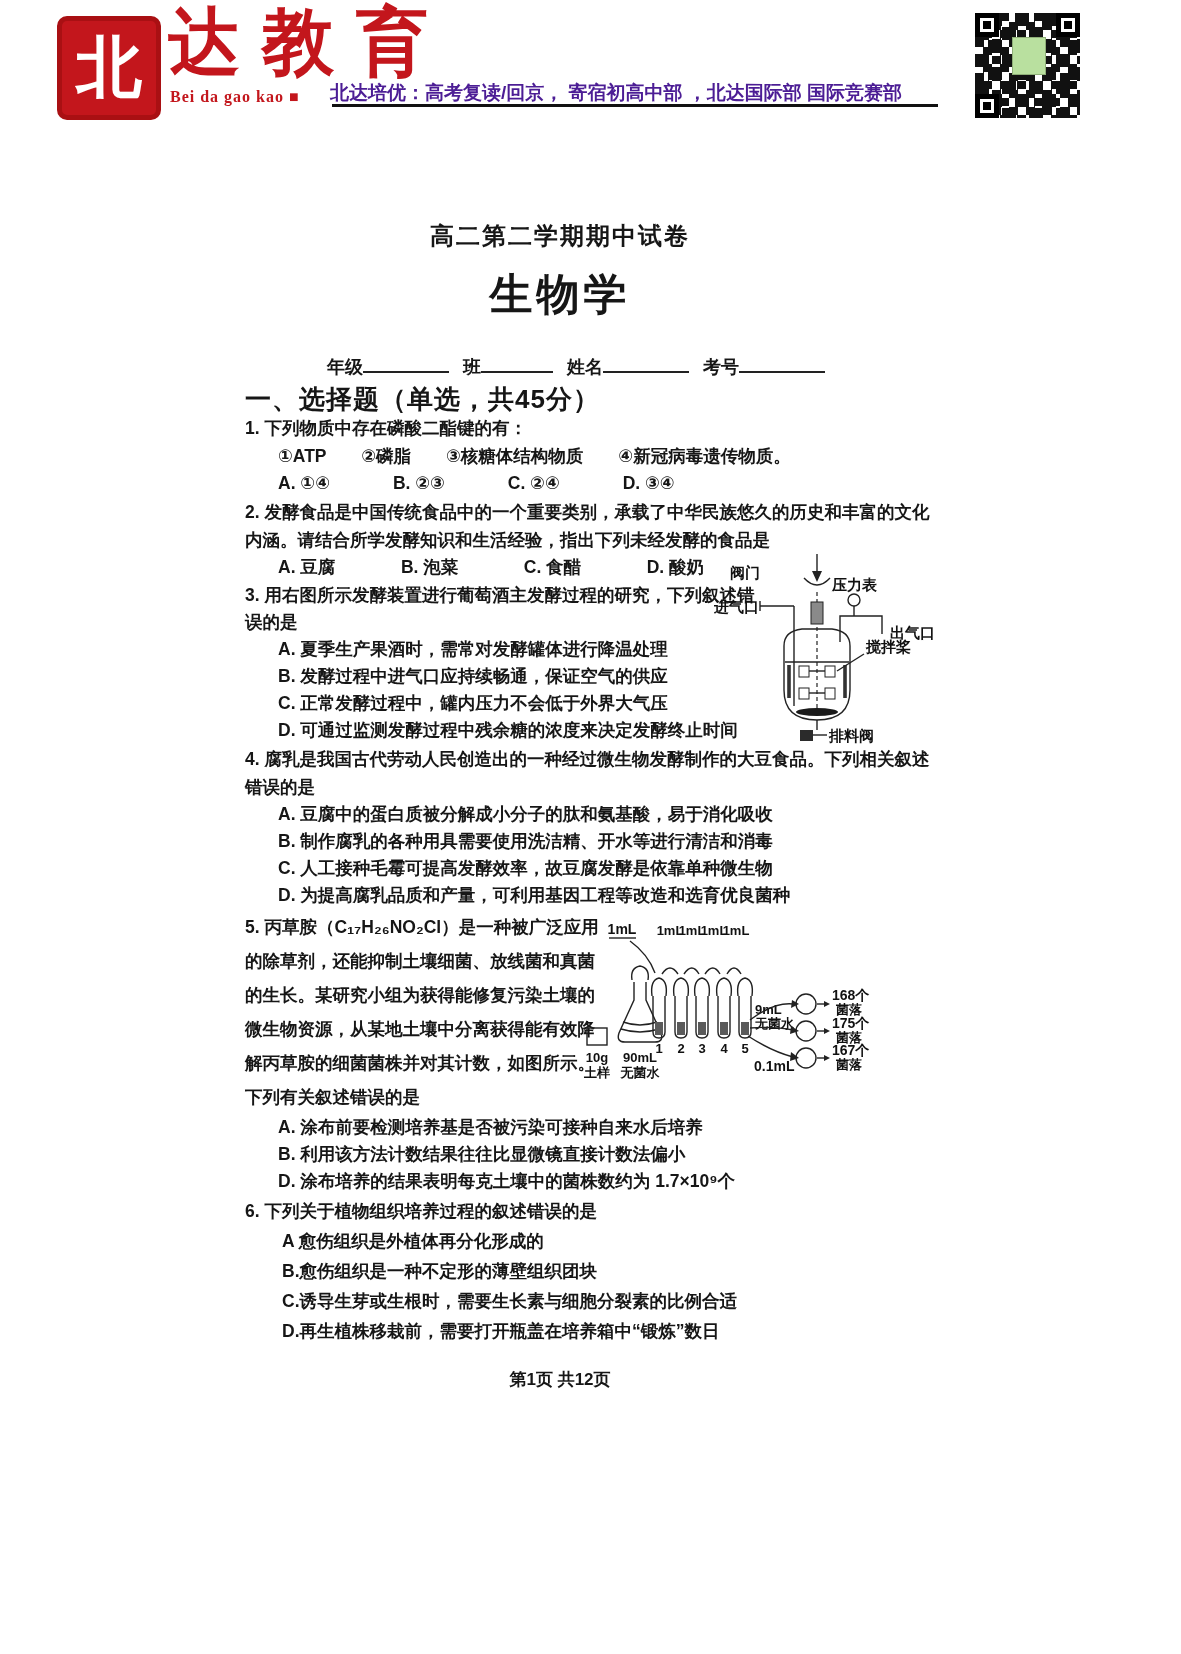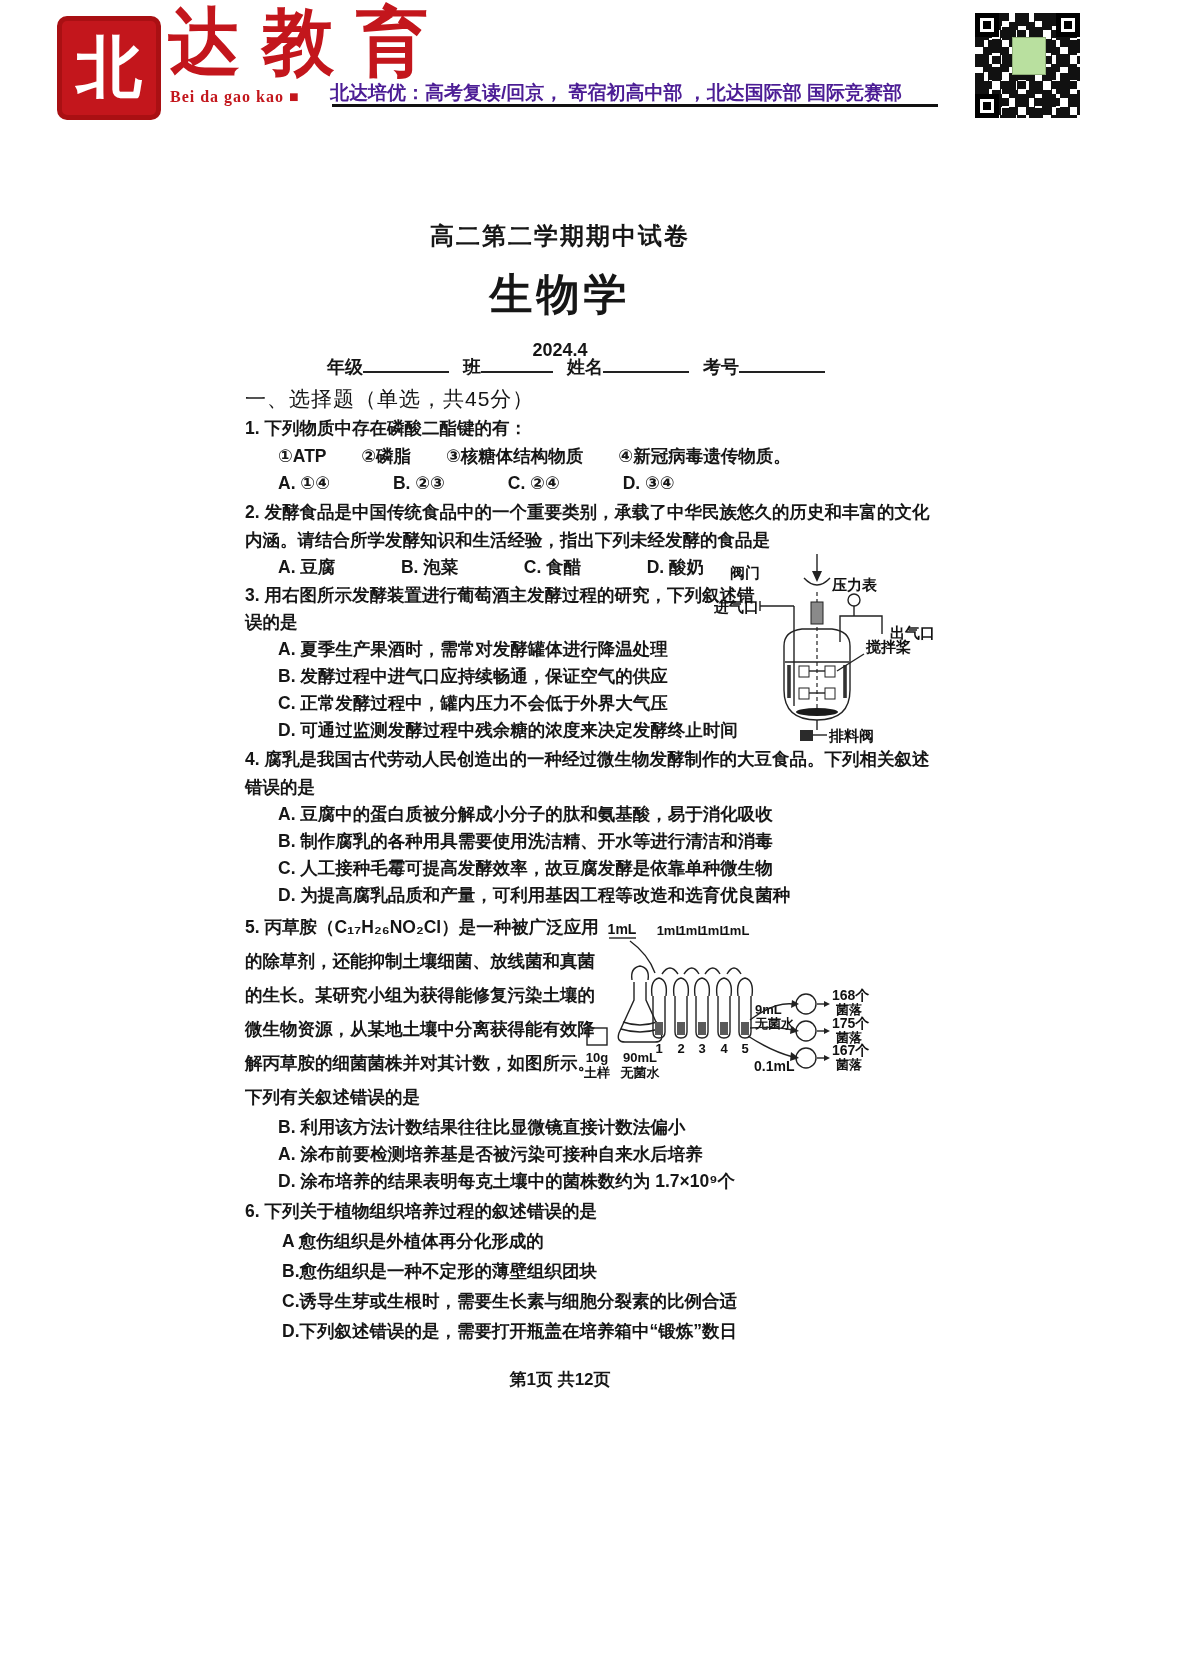--- a/index.html
+++ b/index.html
@@ -35,21 +35,21 @@
   .exam-title{font-size:24px;font-weight:bold;letter-spacing:2px;}
   .subject{font-size:43px;font-weight:bold;margin-top:14px;letter-spacing:4px;}
   .exam-date{font-size:18px;font-weight:600;margin-top:16px;}
   .fields{position:absolute;left:196px;top:355px;width:760px;text-align:center;font-size:18px;font-weight:600;}
   .fields .lbl{margin-left:14px;}
   .blank{display:inline-block;width:86px;border-bottom:2px solid #222;height:16px;vertical-align:baseline;}
   .blank.short{width:72px;}
 
   
   .content{position:absolute;left:245px;top:385px;width:700px;font-size:17.5px;line-height:28px;font-weight:600;}
-  .section-heading{font-size:21px;font-weight:normal;letter-spacing:1px;}
+  .section-heading{font-size:26px;font-weight:bold;letter-spacing:1px;}
   .stem{margin-top:1px;}
   .stem.w515{width:516px;line-height:27px;}
   .stem.w352{width:354px;line-height:34px;}
   .indent{padding-left:33px;}
   .opt-line{padding-left:33px;line-height:27px;}
   .opt-inline{display:inline-block;min-width:110px;}
   .opt-inline.wide{min-width:118px;}
   .q6 .opt-line{padding-left:37px;line-height:30px;}
   .q6 .stem{line-height:30px;}
 
@@ -84,21 +84,20 @@
       <div class="finder f-tl"></div>
       <div class="finder f-tr"></div>
       <div class="finder f-bl"></div>
       <div class="qr-center"></div>
     </div>
   </div>
 
   <div class="title-wrap">
     <div class="exam-title">高二第二学期期中试卷</div>
     <div class="subject">生物学</div>
-    <div class="exam-date">2024.4</div>
   </div>
   <div class="fields">
     <span>年级</span><span class="blank"></span><span class="lbl">班</span><span class="blank short"></span><span class="lbl">姓名</span><span class="blank"></span><span class="lbl">考号</span><span class="blank"></span>
   </div>
 
   <div class="content">
 
     <div class="section-heading">一、选择题（单选，共45分）</div>
 
     <div class="q">
@@ -133,31 +132,31 @@
     <div class="q">
       <div class="stem">4.  腐乳是我国古代劳动人民创造出的一种经过微生物发酵制作的大豆食品。下列相关叙述错误的是</div>
       <div class="opt-line">A.  豆腐中的蛋白质被分解成小分子的肽和氨基酸，易于消化吸收</div>
       <div class="opt-line">B.  制作腐乳的各种用具需要使用洗洁精、开水等进行清洁和消毒</div>
       <div class="opt-line">C.  人工接种毛霉可提高发酵效率，故豆腐发酵是依靠单种微生物</div>
       <div class="opt-line">D.  为提高腐乳品质和产量，可利用基因工程等改造和选育优良菌种</div>
     </div>
 
     <div class="q">
       <div class="stem w352">5.  丙草胺（C₁₇H₂₆NO₂Cl）是一种被广泛应用的除草剂，还能抑制土壤细菌、放线菌和真菌的生长。某研究小组为获得能修复污染土壤的微生物资源，从某地土壤中分离获得能有效降解丙草胺的细菌菌株并对其计数，如图所示。下列有关叙述错误的是</div>
+      <div class="opt-line">A.  涂布前要检测培养基是否被污染可接种自来水后培养</div>
       <div class="opt-line">B.  利用该方法计数结果往往比显微镜直接计数法偏小</div>
-      <div class="opt-line">A.  涂布前要检测培养基是否被污染可接种自来水后培养</div>
       <div class="opt-line">D.  涂布培养的结果表明每克土壤中的菌株数约为 1.7×10⁹个</div>
     </div>
 
     <div class="q q6">
       <div class="stem">6.  下列关于植物组织培养过程的叙述错误的是</div>
       <div class="opt-line">A 愈伤组织是外植体再分化形成的</div>
       <div class="opt-line">B.愈伤组织是一种不定形的薄壁组织团块</div>
       <div class="opt-line">C.诱导生芽或生根时，需要生长素与细胞分裂素的比例合适</div>
-      <div class="opt-line">D.下列叙述错误的是，需要打开瓶盖在培养箱中“锻炼”数日</div>
+      <div class="opt-line">D.再生植株移栽前，需要打开瓶盖在培养箱中“锻炼”数日</div>
     </div>
   </div>
 
   <svg class="fermenter-svg" width="300" height="205" viewBox="0 0 300 205">
 
     <line class="ln" x1="103" y1="4" x2="103" y2="22"></line>
     <polygon points="98,21 108,21 103,32" fill="#222"></polygon>
     <path class="ln" d="M 90,28 Q 103,42 116,28"></path>
     <text x="16" y="28" font-size="15">阀门</text>
 

